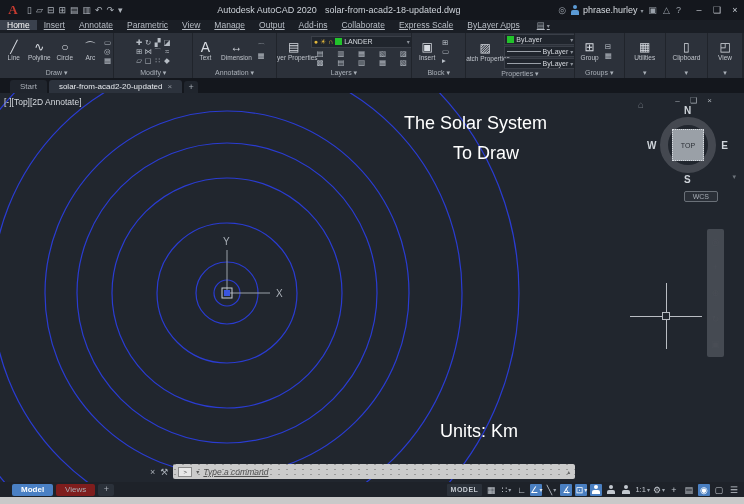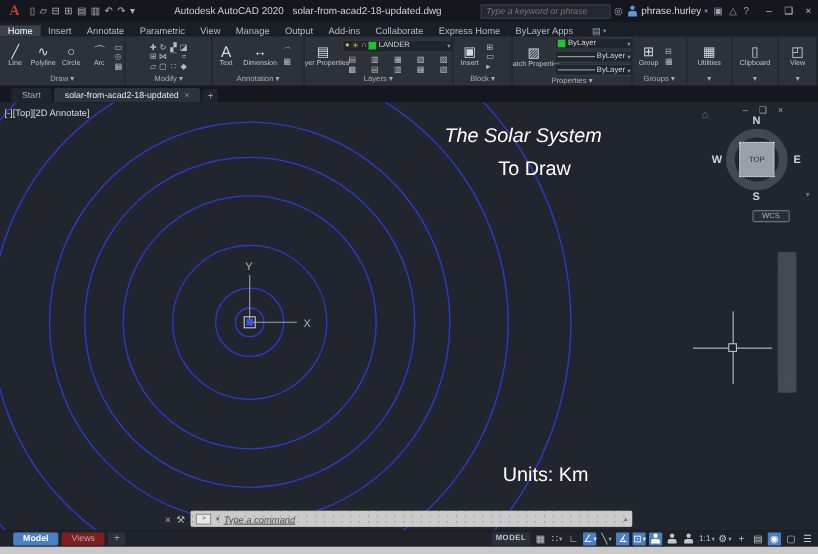--- a/index.html
+++ b/index.html
@@ -17,21 +17,21 @@
   .searchbox { width:118px; height:13px; background:#23272f; border:1px solid #3a3f48; color:#8a9099; font-style:italic; font-size:8px; padding:0 4px; }
   .tb-ic { margin:0 3px; font-size:9px; color:#9aa1aa; }
   .user { display:flex; align-items:center; gap:3px; color:#d7dbe1; font-size:9px; margin:0 2px; }
   .person { width:9px; height:10px; position:relative; display:inline-block; }
   .person::before { content:""; position:absolute; left:2.5px; top:0; width:4px; height:4px; border-radius:50%; background:#5b9bd5; }
   .person::after { content:""; position:absolute; left:0.5px; top:4.5px; width:8px; height:5px; border-radius:2px 2px 0 0; background:#5b9bd5; }
   .winbtns { display:flex; gap:0; margin-left:6px; }
   .winbtns span { width:18px; text-align:center; color:#c7ccd3; font-size:9px; }
 
   
-  .ribbontabs { height:13px; background:#1a1e25; display:flex; align-items:flex-end; color:#b8bec6; font-size:8.5px; flex:0 0 auto; }
+  .ribbontabs { height:13px; background:#1a1e25; display:flex; align-items:flex-start; color:#b8bec6; font-size:8.5px; flex:0 0 auto;text-decoration:underline; }
   .rtab { padding:0 7px; display:flex; align-items:center; white-space:nowrap; }
   .rtab.active { background:#3a414d; color:#fff; }
   .rtabs-end { margin-left:10px; display:flex; align-items:center; gap:2px; color:#9aa1aa; }
 
   
   .ribbon { height:45px; background:#2c313a; display:flex; flex:0 0 auto; color:#c6cbd2; }
   .panel { display:flex; flex-direction:column; border-right:1px solid #20242b; overflow:hidden; }
   .panel-body { flex:1; display:flex; align-items:center; padding:1px 2px 0 2px; gap:2px; }
   .panel-label { height:10px; font-size:7px; color:#aab0b8; text-align:center; line-height:10px; white-space:nowrap; }
   .bigbtn { display:flex; flex-direction:column; align-items:center; width:25px; }
@@ -125,21 +125,20 @@
       <span>⊞</span>
       <span>▤</span>
       <span>▥</span>
       <span>↶</span>
       <span>↷</span>
       <span>▾</span>
     </div>
     <div class="ttl">
       <b>Autodesk AutoCAD 2020</b><span>solar-from-acad2-18-updated.dwg</span>
     </div>
-    <input class="searchbox" placeholder="Type a keyword or phrase" style="">
     <span class="tb-ic">◎</span>
     <div class="user">
       <span class="person"></span>
       <span>phrase.hurley</span>
       <span class="caret">▾</span>
     </div>
     <span class="tb-ic">▣</span>
     <span class="tb-ic">△</span>
     <span class="tb-ic">?</span>
     <div class="winbtns">
@@ -152,21 +151,21 @@
   <div class="ribbontabs">
     <span class="rtab active">Home</span>
     <span class="rtab">Insert</span>
     <span class="rtab">Annotate</span>
     <span class="rtab">Parametric</span>
     <span class="rtab">View</span>
     <span class="rtab">Manage</span>
     <span class="rtab">Output</span>
     <span class="rtab">Add-ins</span>
     <span class="rtab">Collaborate</span>
-    <span class="rtab">Express Home</span>
+    <span class="rtab">Express Scale</span>
     <span class="rtab">ByLayer Apps</span>
     <span class="rtabs-end">
       <span>▤</span>
       <span class="caret">▾</span>
     </span>
   </div>
 
   <div class="ribbon">
 
     <div class="panel" style="width:118px">
@@ -361,21 +360,21 @@
       </div>
       <div class="panel-label">Touch</div>
     </div>
   </div>
 
   <div class="filetabs">
     <div class="ftab">
       <span>Start</span>
     </div>
     <div class="ftab active">
-      <span>solar-from-acad2-18-updated</span>
+      <span>solar-from-acad2-20-updated</span>
       <span class="x">×</span>
     </div>
     <div class="ftab-add">+</div>
   </div>
 
   <div class="canvas">
     <svg class="orbits" width="744" height="389">
       <g id="orbit-circles">
           <circle cx="227" cy="200" r="13" fill="none" stroke="#2a3cd2" stroke-width="1.2"></circle>
           <circle cx="227" cy="200" r="31" fill="none" stroke="#2a3cd2" stroke-width="1.2"></circle>
@@ -393,23 +392,23 @@
         <rect x="222" y="195" width="10" height="10" stroke="#c6cbd2"></rect>
         <rect x="224.5" y="197.5" width="5" height="5" fill="#3a55e0" stroke="#3a55e0"></rect>
       </g>
       <text id="axis-y" x="223" y="152" fill="#aab0b8" font-size="10">Y</text>
       <text id="axis-x" x="276" y="204" fill="#aab0b8" font-size="10">X</text>
     </svg>
 
     <div class="vplabel">[-][Top][2D Annotate]</div>
     <div class="canvas-winbtns">– ❑ ×</div>
 
-    <div class="dwg-text" style="left:404px; top:20px; font-size:18px;font-style:italic;">The Solar System</div>
+    <div class="dwg-text" style="left:404px; top:20px; font-size:18px;">The Solar System</div>
     <div class="dwg-text" style="left:453px; top:50px; font-size:18px;">To Draw</div>
-    <div class="dwg-text" style="left:457px; top:328px; font-size:18px;">Units: Km</div>
+    <div class="dwg-text" style="left:440px; top:328px; font-size:18px;">Units: Km</div>
 
     <div class="viewcube">
       <span class="vc-home">⌂</span>
       <div class="vc-ring"></div>
       <span class="vc-l" style="left:34px; top:-2px;">N</span>
       <span class="vc-l" style="left:34px; bottom:-2px;">S</span>
       <span class="vc-l" style="left:-3px; top:33px;">W</span>
       <span class="vc-l" style="right:-2px; top:33px;">E</span>
       <div class="vc-top">TOP</div>
       <span class="vc-dd">▾</span>

